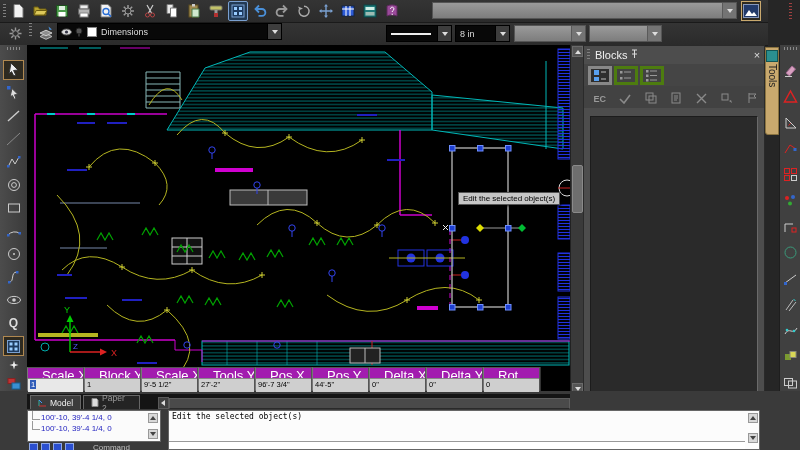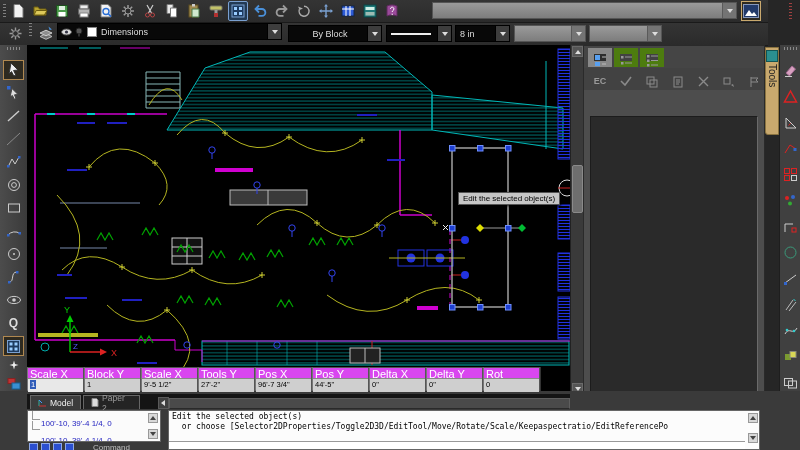--- a/index.html
+++ b/index.html
@@ -39,47 +39,47 @@
   #v-scroll{left:570px;top:45px;width:13px;height:350px;background:#3a3a3a;border-left:1px solid #222}
   .scr-btn{left:1px;width:11px;height:11px;background:#555;border:1px solid #6a6a6a;display:flex;align-items:center;justify-content:center;box-sizing:border-box}
   #v-thumb{left:1px;top:120px;width:11px;height:48px;background:#6e6e6e;border:1px solid #8a8a8a;border-radius:2px;box-sizing:border-box}
   
   #blocks-panel{left:583px;top:45px;width:182px;height:365px;background:#4d4d4d;border:1px solid #2a2a2a;box-sizing:border-box}
   #bp-title{height:18px;display:flex;align-items:center;color:#f0f0f0;font-size:11px}
   #bp-title .vgrip{height:12px;margin:0 5px 0 3px}
   #bp-close{margin-left:auto;color:#ddd;font-size:11px;width:14px;text-align:center}
   #bp-pin{width:14px;text-align:center}
   .bp-row{height:22px;display:flex;align-items:center;gap:2px;padding-left:4px;background:#454545}
-  .bp-btn{width:24px;height:19px;display:flex;align-items:flex-start;justify-content:center;background:#424242;border:6px solid #4d7c0f;box-sizing:border-box}
+  .bp-btn{width:24px;height:19px;display:flex;align-items:flex-end;justify-content:center;background:#424242;border:3px solid #4d7c0f;box-sizing:border-box}
   .bp-btn.on{background:#2e2e2e;border-color:#888}
   .bp-btn.dis{border-color:transparent;background:transparent}
   #bp-list{position:absolute;left:6px;right:6px;top:70px;bottom:8px;background:#2a2a2a;border:1px solid #1c1c1c;border-bottom-color:#6a6a6a;border-right-color:#6a6a6a}
   .ec{color:#9a9a9a;font-size:9px;font-weight:bold}
   
   #tools-tab{left:765px;top:47px;width:14px;height:88px;background:#c9a96e;border:1px solid #8a7340;box-sizing:border-box;
              display:flex;flex-direction:column;align-items:center;border-radius:0 0 0 3px}
   #tools-tab .lbl{writing-mode:vertical-rl;font-size:10px;color:#222;margin-top:2px}
   #tools-icon{width:10px;height:10px;background:#2a8f8f;border:1px solid #155;margin-top:2px}
   
   #props-bar{left:27px;top:367px;width:514px;height:24px;background:#333;display:flex;z-index:4}
   .pcell{width:57px;border:1px solid #555;border-left-color:#777;box-sizing:border-box}
-  .plabel{height:10px;background:#d946ef;color:#fff;font-size:11px;padding-left:2px;white-space:nowrap;overflow:hidden}
+  .plabel{height:10px;background:#a21caf;color:#fff;font-size:13px;padding-left:14px;white-space:nowrap;overflow:hidden}
   .pinput{height:12px;background:#cfcfcf;border-top:1px solid #888;color:#000;font-size:7.5px;padding:1px 0 0 2px;white-space:nowrap;overflow:hidden}
   .pinput.sel{background:#e8e8e8}
   .pinput.sel span{background:#2e5bb8;color:#fff;padding:0 1px}
   
   #bottom-bg{left:0;top:391px;width:800px;height:59px;background:#3a3a3a}
   #tab-bar{left:27px;top:394px;width:543px;height:15px;background:#141414;display:flex;align-items:flex-end}
   .dtab{height:14px;display:flex;align-items:center;gap:3px;padding:0 7px;font-size:8.5px;border:1px solid #666;border-bottom:none;box-sizing:border-box}
   .dtab.active{background:#3c3c3c;color:#f0f0f0}
   .dtab.idle{background:#242424;color:#9a9a9a}
   #h-left{width:12px;height:12px;background:#3f3f3f;border:1px solid #5a5a5a;display:flex;align-items:center;justify-content:center;margin-left:18px;box-sizing:border-box}
   #h-thumb{width:405px;height:11px;background:#4a4a4a;border:1px solid #5e5e5e;border-bottom-color:#2a2a2a;box-sizing:border-box}
   #coord-panel{left:27px;top:410px;width:134px;height:32px;background:#fbfbfb;border:1px solid #666;box-sizing:border-box;overflow:hidden}
-  .coord-line{color:#2424c0;font-size:8px;white-space:nowrap;padding-left:13px;margin-top:8px}
+  .coord-line{color:#2424c0;font-size:8px;white-space:nowrap;padding-left:13px;margin-top:2px}
   .tree{position:absolute;left:4px;width:7px;height:8px;border-left:1px solid #999;border-bottom:1px solid #999}
   .mini-btn{position:absolute;width:10px;height:10px;background:#d8d8d8;border:1px solid #999;display:flex;align-items:center;justify-content:center;box-sizing:border-box}
   #prompt-row{left:27px;top:443px;width:140px;height:7px;overflow:hidden}
   .bluesq{position:absolute;top:0;width:9px;height:9px;background:#2b4fd0;border:1px solid #8fa8e8;box-sizing:border-box}
   #prompt-label{position:absolute;left:66px;top:0;font-size:8px;color:#c0c0c0;white-space:nowrap}
   #command-panel{left:168px;top:410px;width:592px;height:40px;background:#fcfcfc;border:1px solid #666;box-sizing:border-box;overflow:hidden}
   .cmd-line{font-family:"DejaVu Sans Mono",monospace;font-size:8px;line-height:10px;color:#000;white-space:pre;overflow:hidden}
   #cmd-divider{position:absolute;left:0;right:14px;top:30px;border-top:1px solid #999}
   #cmd-input{position:absolute;left:0;right:14px;top:31px;bottom:0;background:#fff}
 </style>
@@ -247,26 +247,20 @@
           <rect x="4" y="7" width="2" height="2.5" fill="#333"></rect>
         </svg>
       <svg width="10" height="10" style="margin-left:3px">
           <rect x="0.5" y="0.5" width="9" height="9" fill="#fff" stroke="#888"></rect>
         </svg>
       <div class="val">Dimensions</div>
       <div class="arr">
           <div class="tri-dn"></div>
         </div>
     </div>
-  </div>
-  <div class="abs combo" style="left:288px;top:2px;width:94px">
-    <div class="val" style="text-align:center">By Block</div>
-    <div class="arr">
-        <div class="tri-dn"></div>
-      </div>
   </div>
   <div class="abs combo" style="left:386px;top:2px;width:66px">
     <div class="val">
         <div style="width:40px;height:2px;background:#eee"></div>
       </div>
     <div class="arr">
         <div class="tri-dn"></div>
       </div>
   </div>
   <div class="abs combo" style="left:455px;top:2px;width:55px">
@@ -524,20 +518,28 @@
   <div class="abs scr-btn" style="top:1px">
       <div class="tri-up"></div>
     </div>
   <div id="v-thumb" class="abs"></div>
   <div class="abs scr-btn" style="bottom:1px">
       <div class="tri-dn"></div>
     </div>
 </div>
 
 <div id="blocks-panel" class="abs">
+  <div id="bp-title">
+    <div class="vgrip"></div>
+    <span>Blocks</span>
+    <span id="bp-pin"><svg width="9" height="10">
+          <path d="M2 1h5M4.5 1v4M2 5h5M4.5 5v4" stroke="#ddd" fill="none"></path>
+        </svg></span>
+    <span id="bp-close">×</span>
+  </div>
   <div class="bp-row">
     <div class="bp-btn on">
         <svg width="14" height="13">
           <rect x="1" y="1" width="5" height="5" fill="#58a0f0"></rect>
           <rect x="1" y="8" width="5" height="4" fill="#58a0f0"></rect>
           <path d="M8 3h5M8 10h5" stroke="#bbb"></path>
         </svg>
       </div>
     <div class="bp-btn">
         <svg width="14" height="13">
@@ -779,21 +781,20 @@
   <div class="bluesq" style="left:2px"></div>
   <div class="bluesq" style="left:14px"></div>
   <div class="bluesq" style="left:26px"></div>
   <div class="bluesq" style="left:38px"></div>
   <div id="prompt-label">Command</div>
 </div>
 
 <div id="command-panel" class="abs">
   <div style="padding:1px 14px 0 3px">
     <div class="cmd-line">Edit the selected object(s)</div>
-    <div class="cmd-line">  or choose [Selector2DProperties/Toggle2D3D/EditTool/Move/Rotate/Scale/Keepaspectratio/EditReferencePo</div>
   </div>
   <div id="cmd-divider"></div>
   <div id="cmd-input"></div>
   <div class="mini-btn" style="right:1px;top:2px">
       <div class="tri-up dk"></div>
     </div>
   <div class="mini-btn" style="right:1px;top:22px">
       <div class="tri-dn dk"></div>
     </div>
 </div>

